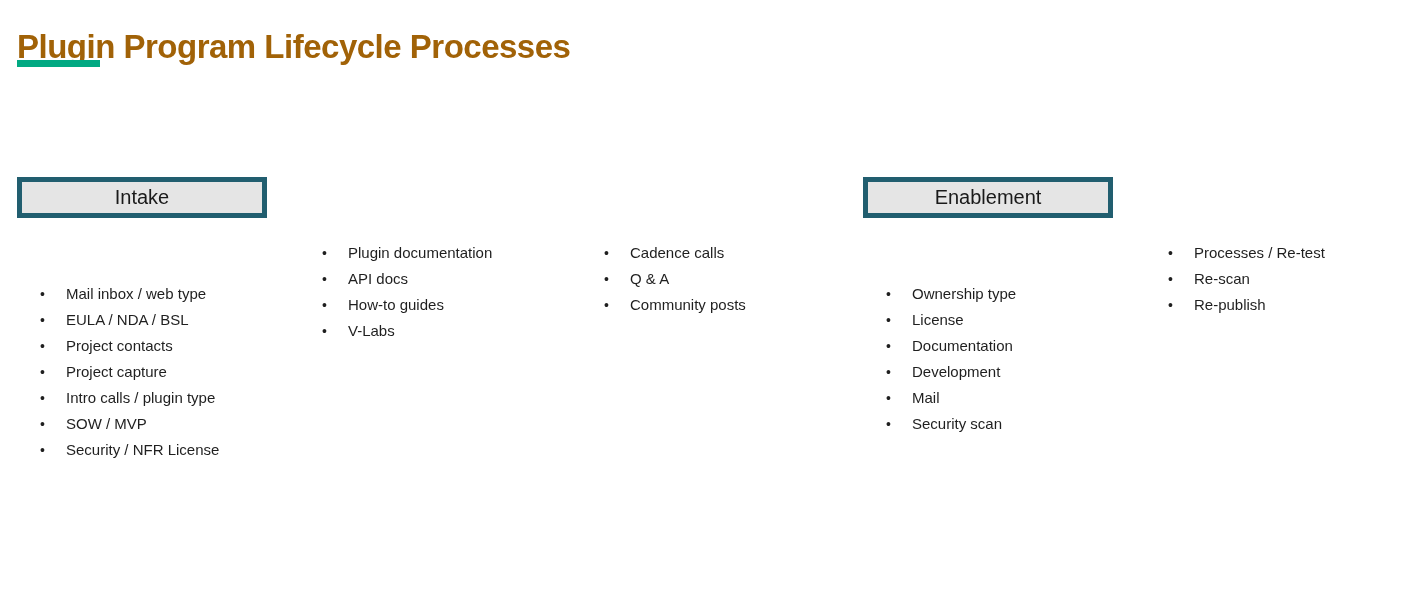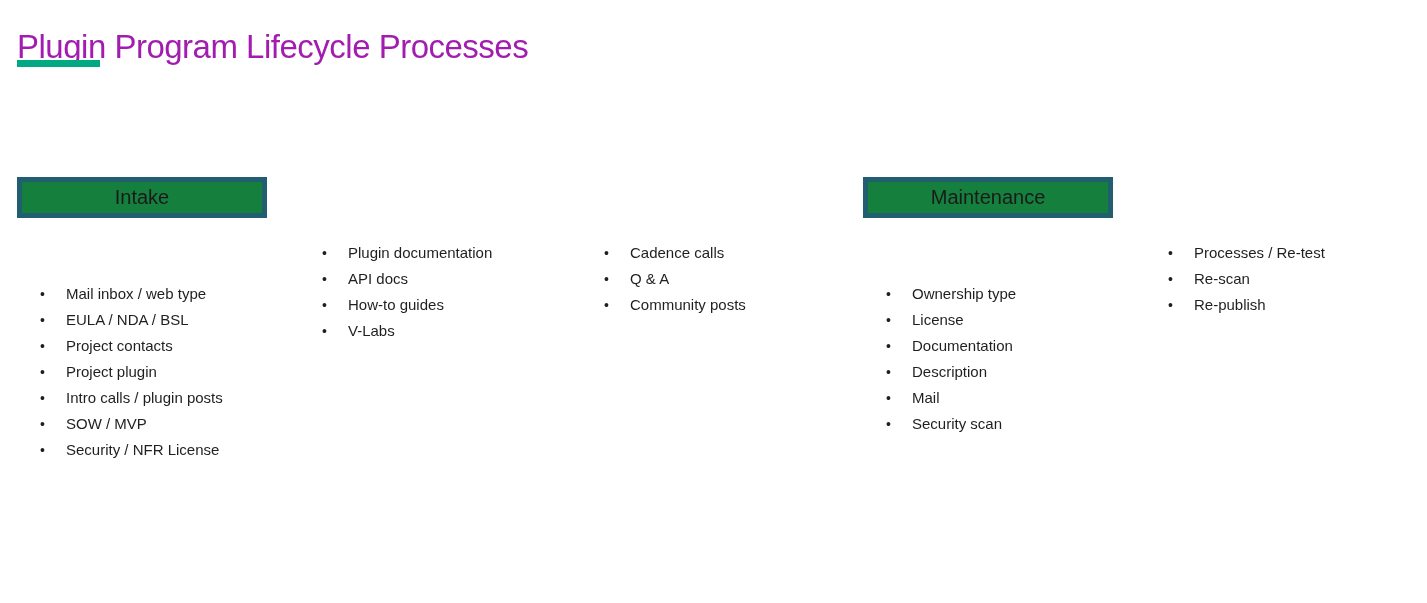--- a/index.html
+++ b/index.html
@@ -13,23 +13,23 @@
     position: relative;
     overflow: hidden;
     font-family: "Liberation Sans", sans-serif;
     color: #1a1a1a;
   }
   .page-title {
     position: absolute;
     left: 17px;
     top: 6px;
     font-size: 33px;
-    font-weight: 400;
+    font-weight: 700;
     letter-spacing: -0.5px;
-    color: #a21caf;
+    color: #a16207;
     white-space: nowrap;
   }
   .accent-rule {
     position: absolute;
     left: 17px;
     top: 60px;
     width: 83px;
     height: 7px;
     background: var(--accent-green, #01A982);
   }
@@ -42,21 +42,21 @@
   }
   .column {
     width: 250px;
     flex: none;
   }
   .header-box {
     box-sizing: border-box;
     width: 250px;
     height: 41px;
     border: 5px solid var(--box-border-teal, #215E6F);
-    background: #15803d;
+    background: #e5e5e5;
     display: flex;
     align-items: center;
     justify-content: center;
   }
   .header-label {
     font-size: 20px;
     font-weight: 500;
     color: #1a1a1a;
     white-space: nowrap;
   }
@@ -104,25 +104,25 @@
           <li>
             <span class="bullet">•</span>
             <span class="item-text">EULA / NDA / BSL</span>
           </li>
           <li>
             <span class="bullet">•</span>
             <span class="item-text">Project contacts</span>
           </li>
           <li>
             <span class="bullet">•</span>
-            <span class="item-text">Project plugin</span>
-          </li>
-          <li>
-            <span class="bullet">•</span>
-            <span class="item-text">Intro calls / plugin posts</span>
+            <span class="item-text">Project capture</span>
+          </li>
+          <li>
+            <span class="bullet">•</span>
+            <span class="item-text">Intro calls / plugin type</span>
           </li>
           <li>
             <span class="bullet">•</span>
             <span class="item-text">SOW / MVP</span>
           </li>
           <li>
             <span class="bullet">•</span>
             <span class="item-text">Security / NFR License</span>
           </li>
         </ul>
@@ -161,38 +161,38 @@
           </li>
           <li>
             <span class="bullet">•</span>
             <span class="item-text">Community posts</span>
           </li>
         </ul>
     </section>
 
     <section class="column">
       <div class="header-box">
-        <span class="header-label">Maintenance</span>
+        <span class="header-label">Enablement</span>
       </div>
       <ul class="items">
           <li>
             <span class="bullet">•</span>
             <span class="item-text">Ownership type</span>
           </li>
           <li>
             <span class="bullet">•</span>
             <span class="item-text">License</span>
           </li>
           <li>
             <span class="bullet">•</span>
             <span class="item-text">Documentation</span>
           </li>
           <li>
             <span class="bullet">•</span>
-            <span class="item-text">Description</span>
+            <span class="item-text">Development</span>
           </li>
           <li>
             <span class="bullet">•</span>
             <span class="item-text">Mail</span>
           </li>
           <li>
             <span class="bullet">•</span>
             <span class="item-text">Security scan</span>
           </li>
         </ul>

